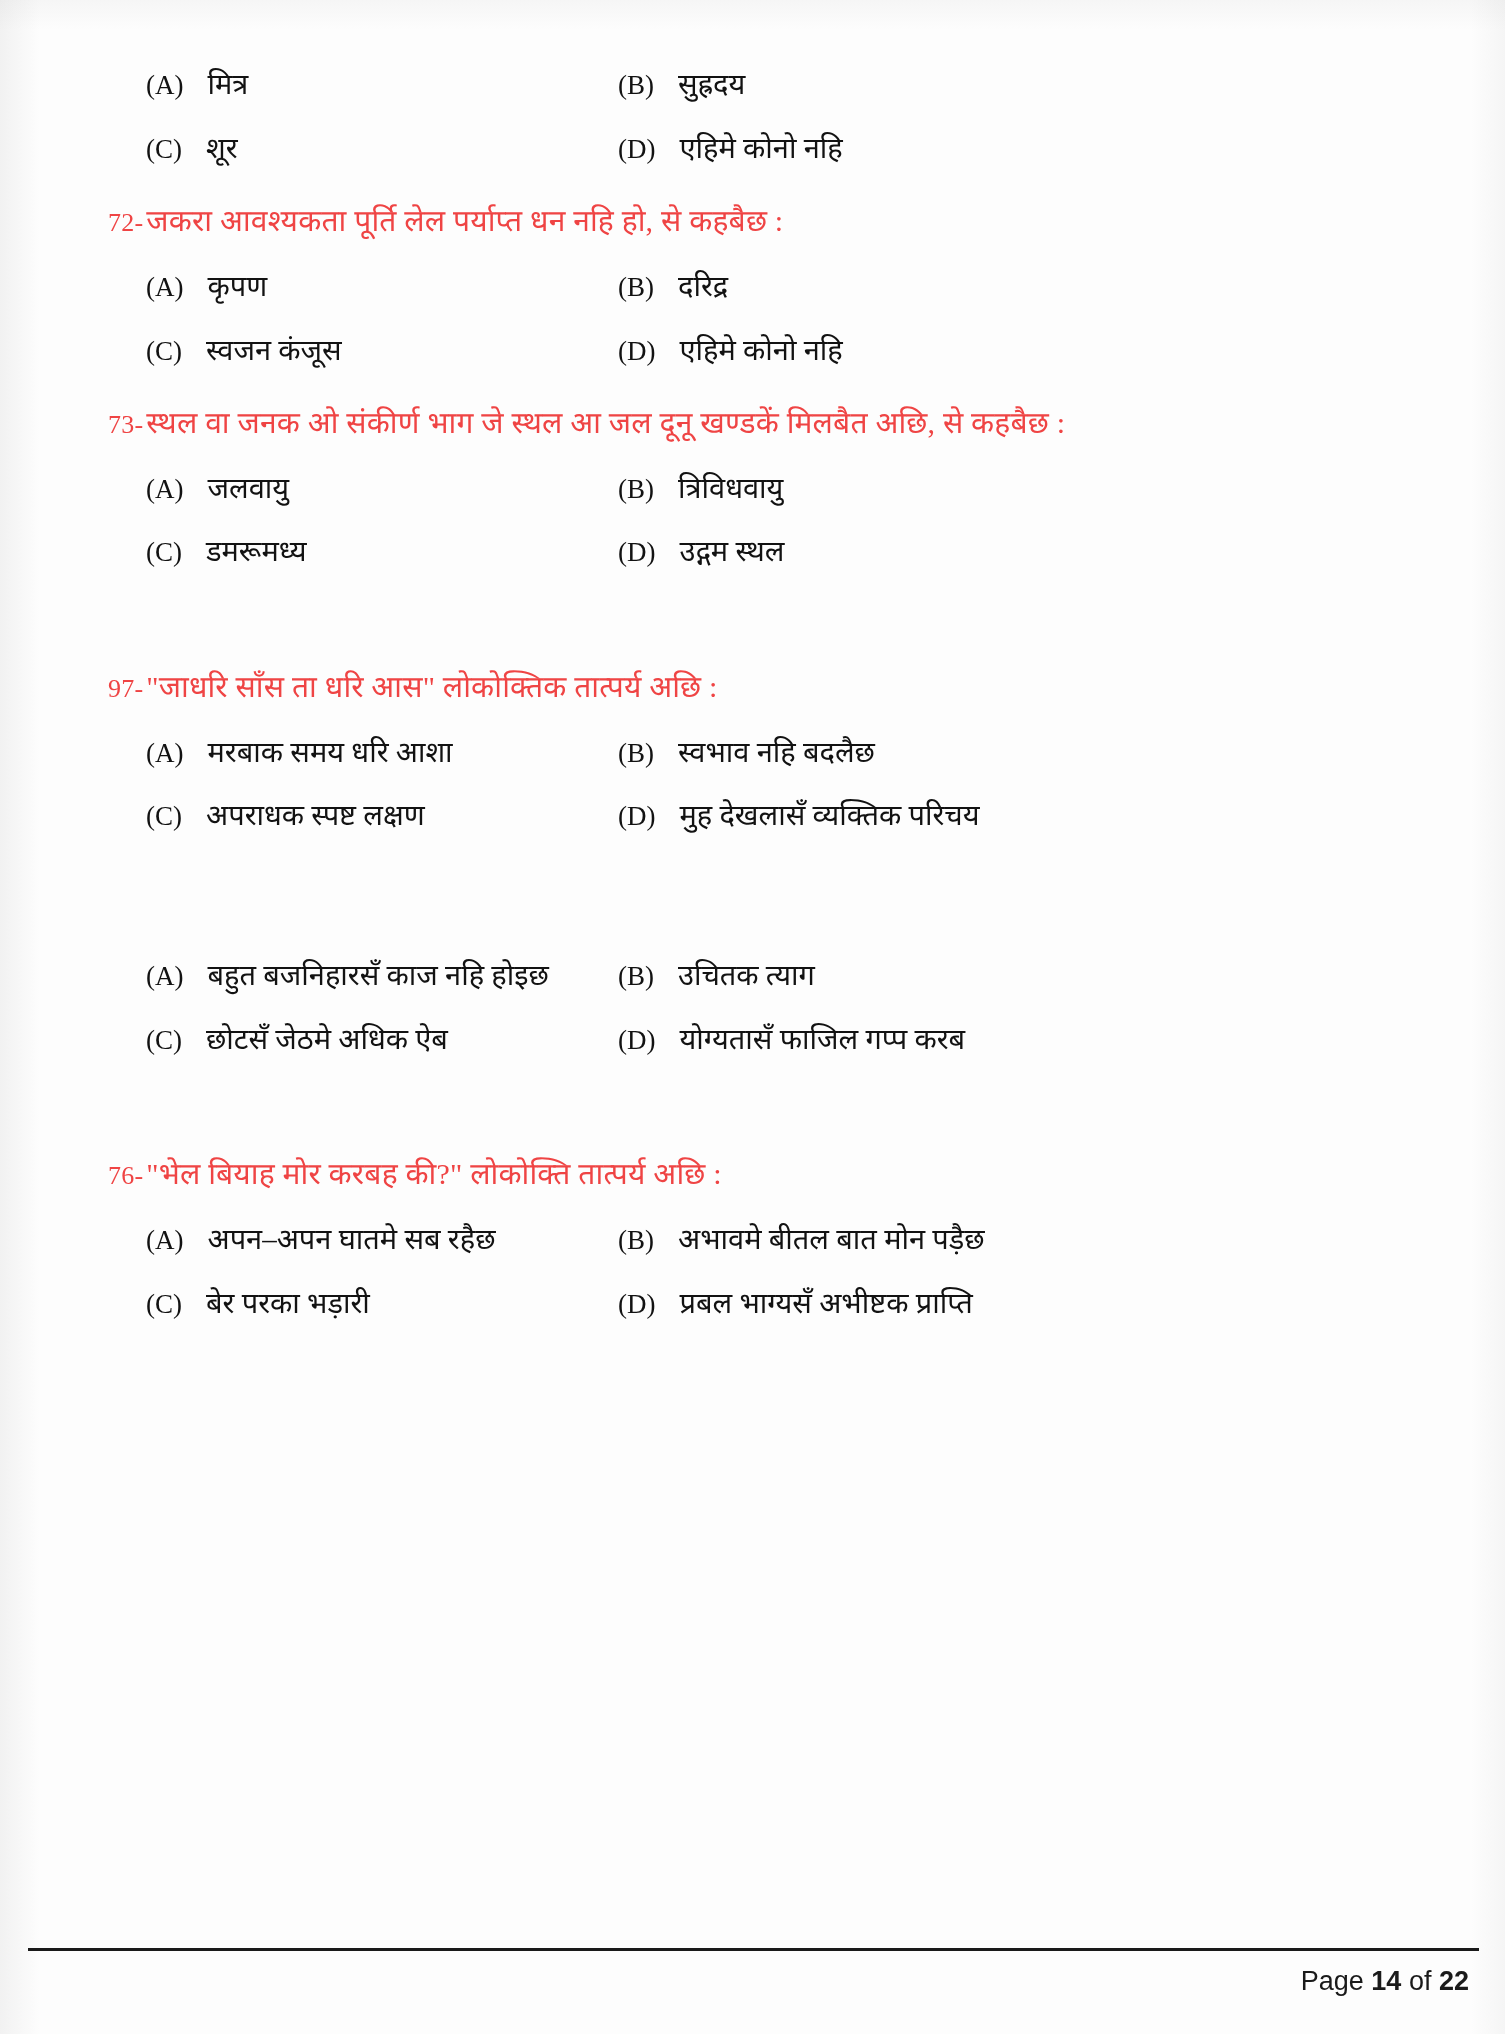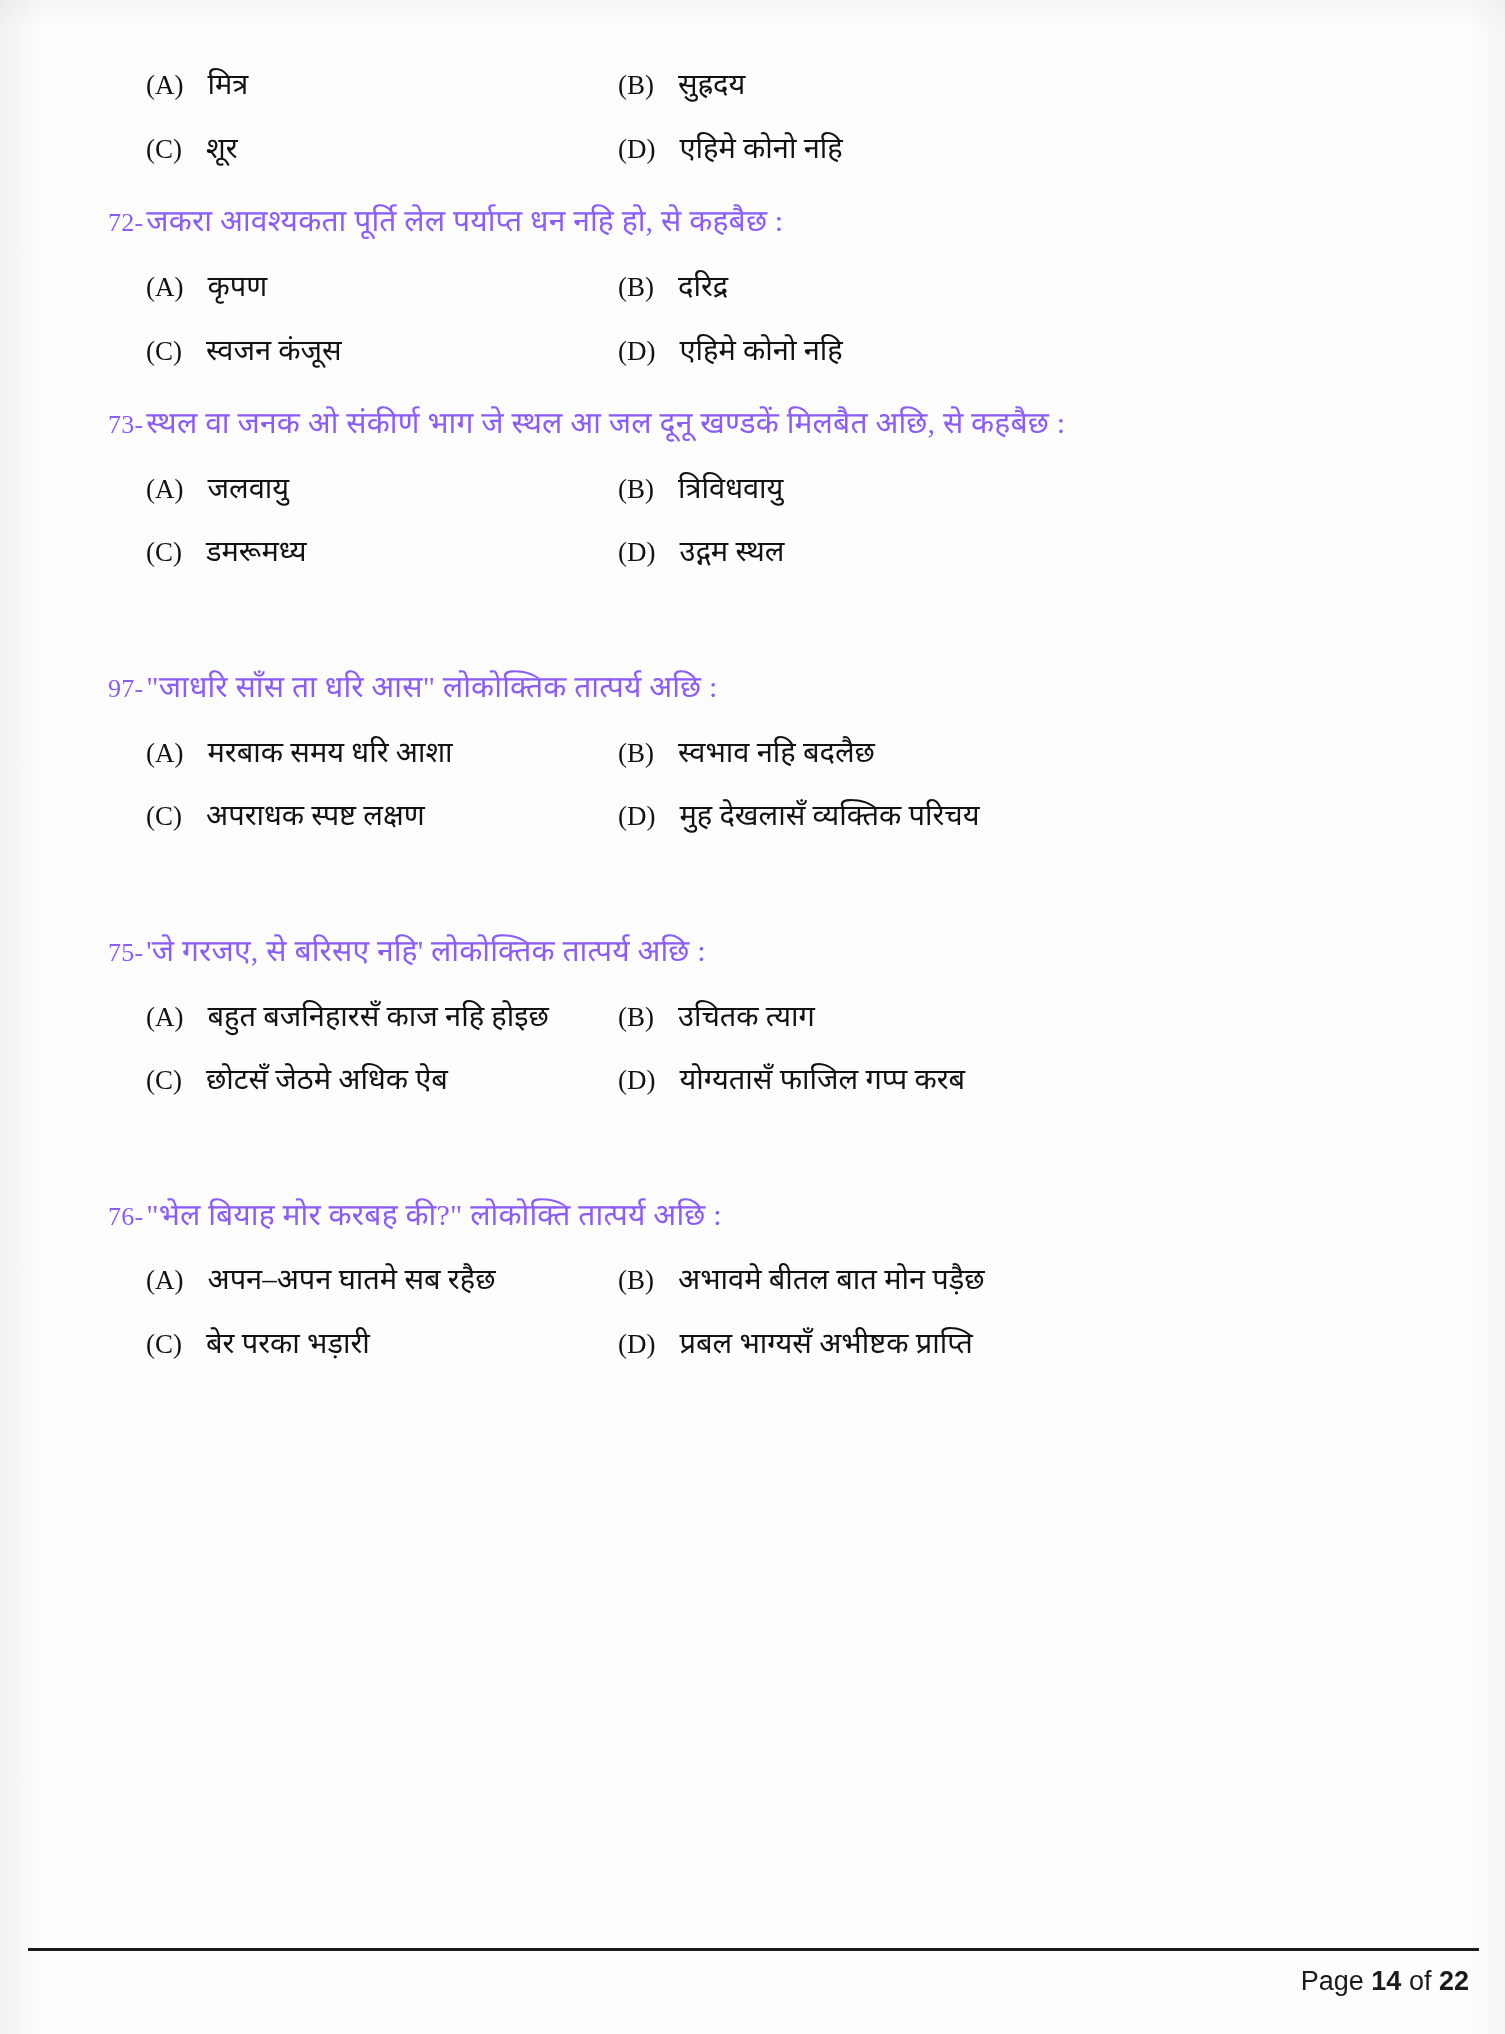--- a/index.html
+++ b/index.html
@@ -48,21 +48,21 @@
   .question-block {
     margin-bottom: 0;
   }
 
   .q-stem {
     display: flex;
     align-items: baseline;
     font-size: 30px;
     line-height: 1.35;
     letter-spacing: 0.2px;
-    color: #8b5cf6;
+    color: #ef4444;
     white-space: nowrap;
   }
   .q-number {
     font-size: 26px;
     margin-right: 3px;
     flex: 0 0 auto;
     font-family: "Liberation Serif", "DejaVu Serif", serif;
   }
   .q-text {
     font-size: 30px;
@@ -253,24 +253,20 @@
         <div class="option col-right">
           <span class="opt-key">(D)</span>
           <span class="opt-text">मुह देखलासँ व्यक्तिक परिचय</span>
         </div>
       </div>
     </div>
 
     <div class="gap-large"></div>
 
     <div class="question-block">
-      <div class="q-stem">
-        <span class="q-number">75-</span>
-        <span class="q-text">'जे गरजए, से बरिसए नहि' लोकोक्तिक तात्पर्य अछि :</span>
-      </div>
       <div class="options-row">
         <div class="option col-left">
           <span class="opt-key">(A)</span>
           <span class="opt-text">बहुत बजनिहारसँ काज नहि होइछ</span>
         </div>
         <div class="option col-right">
           <span class="opt-key">(B)</span>
           <span class="opt-text">उचितक त्याग</span>
         </div>
       </div>

